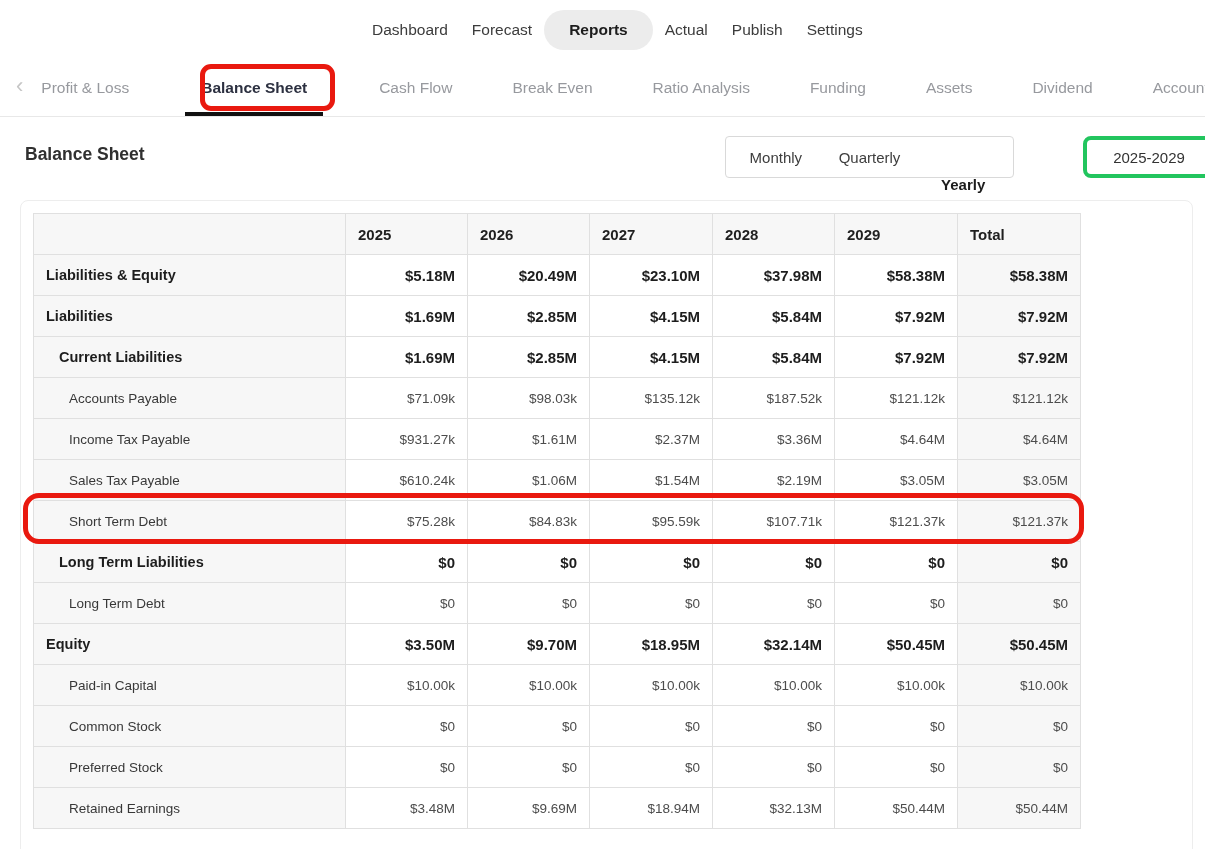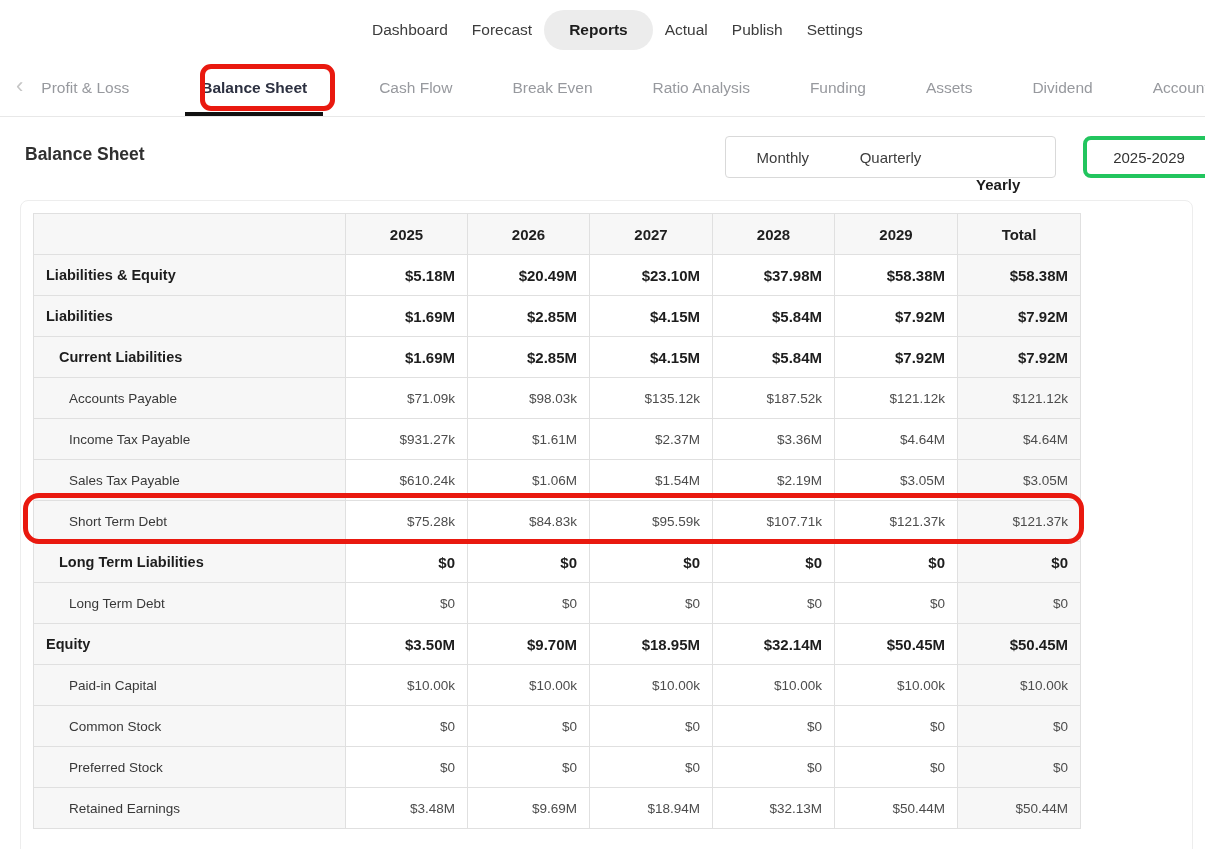--- a/index.html
+++ b/index.html
@@ -19,38 +19,38 @@
   .tab-back { align-self: center; color: #c6c6c6; font-size: 22px; padding: 0 14px 4px 16px; cursor: pointer; }
   .tabs { display: flex; align-items: stretch; gap: 52px; }
   .tab { display: flex; align-items: center; font-size: 15.5px; color: #97999e;
     cursor: pointer; white-space: nowrap; padding: 0 4px; }
   .tab.active { color: #2c3040; font-weight: bold; border-bottom: 4px solid #111;
     padding: 4px 16px 0 16px; }
 
   
   .report-title { position: absolute; left: 25px; top: 144px; font-size: 17.5px;
     font-weight: bold; color: #303030; }
-  .period-toggle { position: absolute; left: 725px; top: 136px; width: 331px; height: 42px;
+  .period-toggle { position: absolute; left: 725px; top: 136px; width: 289px; height: 42px;
     border: 1px solid #d9d9d9; border-radius: 4px; background: #fff; display: flex; padding: 3px; justify-content: space-between; }
   .period-option { flex: 1; display: flex; align-items: center; justify-content: center;
     font-size: 15px; color: #3d3d3d; border-radius: 6px; cursor: pointer; }
   .period-option.selected { background: #86efac; font-weight: bold; color: #1c1c1c; margin-top: 44px; }
   .year-range-btn { position: absolute; left: 1083px; top: 136px; width: 132px; height: 42px;
     border: 4px solid #22c55e; border-radius: 8px; background: #fff; display: flex;
     align-items: center; justify-content: center; font-size: 15px; color: #333; cursor: pointer; }
 
   
   .table-card { position: absolute; left: 20px; top: 200px; width: 1173px; height: 680px;
     background: #fff; border: 1px solid #ededed; border-radius: 8px 8px 0 0; }
   table.bs { position: absolute; left: 33px; top: 213px; width: 1047px;
     border-collapse: collapse; table-layout: fixed; }
   table.bs td, table.bs th { border: 1px solid #e0e0e0; height: 41px; padding: 0 12px;
     overflow: hidden; white-space: nowrap; }
   table.bs th { background: #f7f7f7; font-size: 15px; font-weight: bold; color: #1f1f1f;
-    text-align: center; }
+    text-align: left; }
   table.bs th.corner { text-align: left; }
   .label-cell { background: #f7f7f7; text-align: left; font-size: 13.5px; color: #383838; }
   .value-cell { background: #fff; text-align: right; font-size: 13.5px; color: #4c4c4c; }
   .total-cell { background: #f7f7f7; }
   tr.bold-row .label-cell { font-weight: bold; font-size: 14.5px; color: #1d1d1d; }
   tr.bold-row .value-cell { font-weight: bold; font-size: 15px; color: #1d1d1d; }
   .indent-0 { padding-left: 12px !important; }
   .indent-1 { padding-left: 25px !important; }
   .indent-2 { padding-left: 35px !important; }
 

